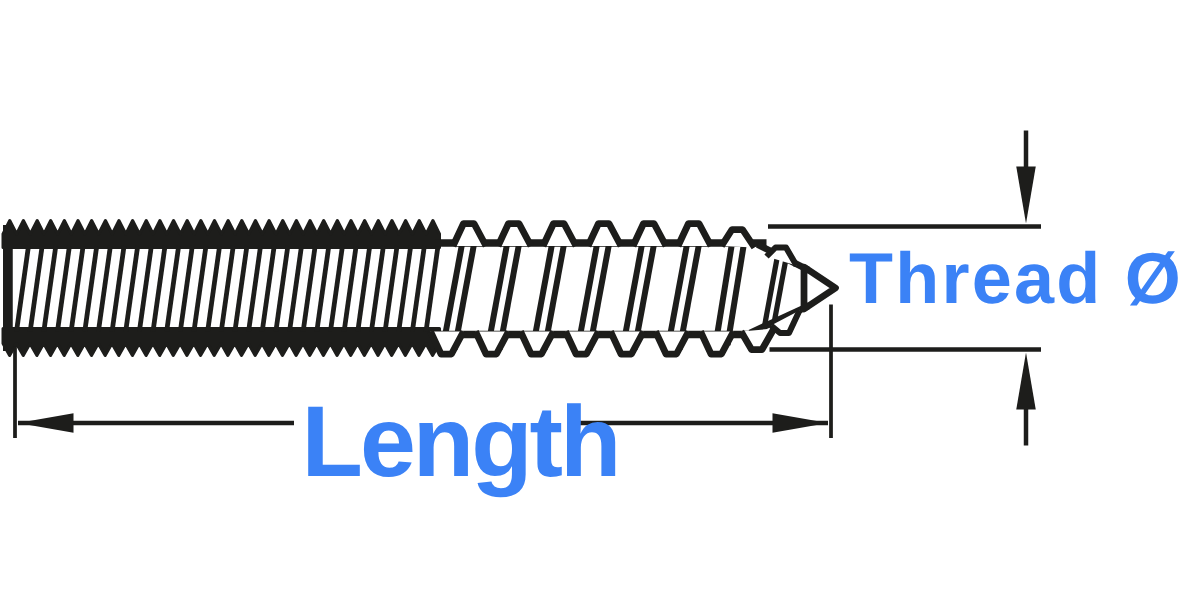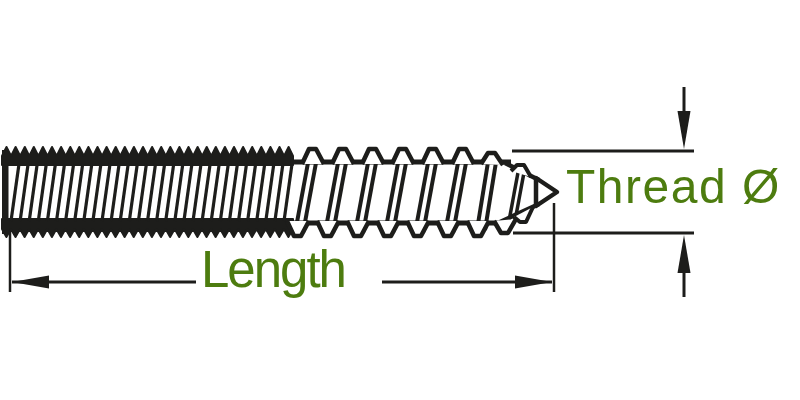--- a/index.html
+++ b/index.html
@@ -1,20 +1,20 @@
 <!DOCTYPE html>
 <html><head>
 <meta charset="utf-8">
 <style>
   html,body{margin:0;padding:0;background:#fff;}
   .stage{position:relative;width:800px;height:400px;background:#fff;overflow:hidden;
          font-family:"Liberation Sans", sans-serif;}
   .stage svg{position:absolute;left:0;top:0;}
-  .dim-label{position:absolute;color:#4d7c0f;font-weight:400;white-space:nowrap;line-height:1;}
-  .label-length{left:201px;top:244px;font-size:51px;letter-spacing:-2px;}
+  .dim-label{position:absolute;color:#3b82f6;font-weight:700;white-space:nowrap;line-height:1;}
+  .label-length{left:201px;top:261px;font-size:67px;letter-spacing:-2px;}
   .label-thread{left:566px;top:163px;font-size:48px;letter-spacing:1.5px;}
 </style>
 </head>
 <body>
 
 <div class="stage">
   <svg id="drawing" width="800" height="400" viewBox="0 0 800 400">
     <g id="machine-thread">
         <rect x="2" y="150" width="6.5" height="84" fill="#1d1d1b"></rect>
         <path d="M2,165 L2,156 L6.5,147 L11.1,156 L15.6,147 L20.2,156 L24.8,147 L29.3,156 L33.8,147 L38.4,156 L42.9,147 L47.5,156 L52.0,147 L56.6,156 L61.1,147 L65.7,156 L70.3,147 L74.8,156 L79.3,147 L83.9,156 L88.4,147 L93.0,156 L97.5,147 L102.1,156 L106.6,147 L111.2,156 L115.7,147 L120.3,156 L124.8,147 L129.4,156 L133.9,147 L138.5,156 L143.0,147 L147.6,156 L152.1,147 L156.7,156 L161.2,147 L165.8,156 L170.3,147 L174.9,156 L179.4,147 L184.0,156 L188.5,147 L193.1,156 L197.6,147 L202.2,156 L206.7,147 L211.3,156 L215.8,147 L220.4,156 L224.9,147 L229.5,156 L234.0,147 L238.6,156 L243.1,147 L247.7,156 L252.2,147 L256.8,156 L261.3,147 L265.9,156 L270.4,147 L275.0,156 L279.5,147 L284.1,156 L288.6,147 L293.0,156 L293,165 Z" fill="#1d1d1b" stroke="#1d1d1b" stroke-width="2" stroke-linejoin="round"></path>

